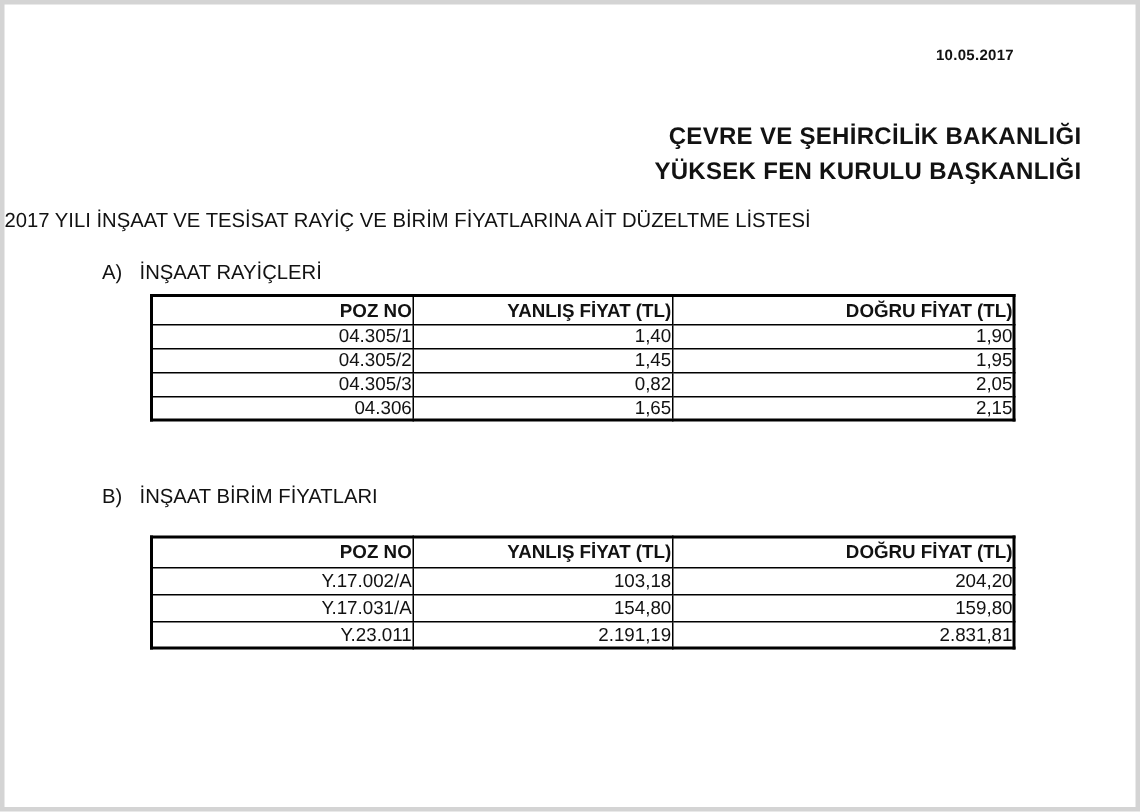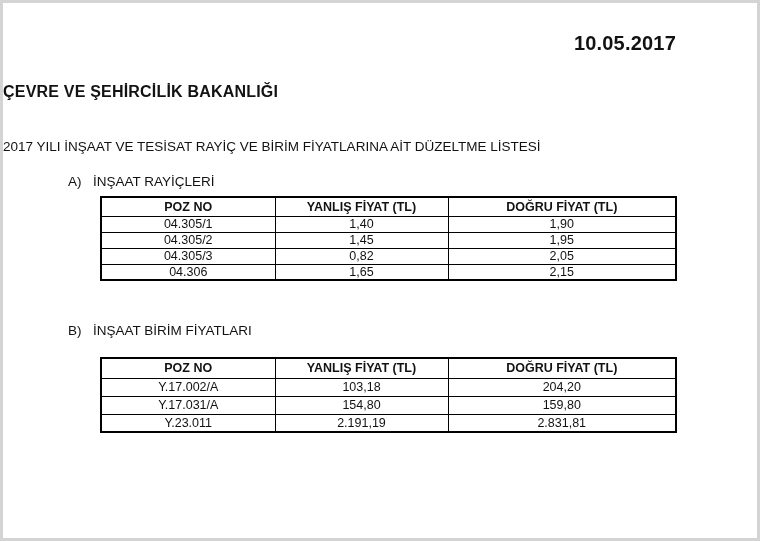--- a/index.html
+++ b/index.html
@@ -14,30 +14,30 @@
     width: 760px;
     height: 541px;
     background: #ffffff;
     border: 3px solid #d4d4d4;
     overflow: hidden;
   }
   .date {
     position: absolute;
     top: 29px;
     right: 81px;
-    font-size: 20px;
+    font-size: 10px;
     font-weight: 700;
     letter-spacing: 0.2px;
   }
   .title-block {
     position: absolute;
     top: 77px;
     left: 0;
     right: 36px;
-    text-align: left;
+    text-align: right;
     font-size: 16px;
     font-weight: 700;
     line-height: 23px;
     letter-spacing: 0.2px;
   }
   .subtitle {
     position: absolute;
     top: 136px;
     left: 0;
     right: 10px;
@@ -64,21 +64,21 @@
     width: 575px;
     border-collapse: collapse;
     table-layout: fixed;
     border: 2px solid #000000;
     font-size: 12.5px;
   }
   .table-a { top: 193px; }
   .table-b { top: 354px; }
   .doc-table th, .doc-table td {
     border: 1px solid #000000;
-    text-align: center;
+    text-align: right;
     vertical-align: middle;
     padding: 0;
     overflow: hidden;
     white-space: nowrap;
   }
   .doc-table th { font-weight: 700; height: 19px; }
   .table-a td { height: 16px; }
   .table-b th { height: 20px; }
   .table-b td { height: 18px; }
   .col-poz    { width: 174px; }
@@ -87,20 +87,21 @@
 </style>
 </head>
 <body>
 
 <div class="page">
 
   <div class="date">10.05.2017</div>
 
   <div class="title-block">
     <div>ÇEVRE VE ŞEHİRCİLİK BAKANLIĞI</div>
+    <div>YÜKSEK FEN KURULU BAŞKANLIĞI</div>
   </div>
 
   <div class="subtitle">2017 YILI İNŞAAT VE TESİSAT RAYİÇ VE BİRİM FİYATLARINA AİT DÜZELTME LİSTESİ</div>
 
   <div class="section-heading heading-a">
     <span class="section-label">A)</span><span class="section-title">İNŞAAT RAYİÇLERİ</span>
   </div>
 
   <table class="doc-table table-a">
     <colgroup>

